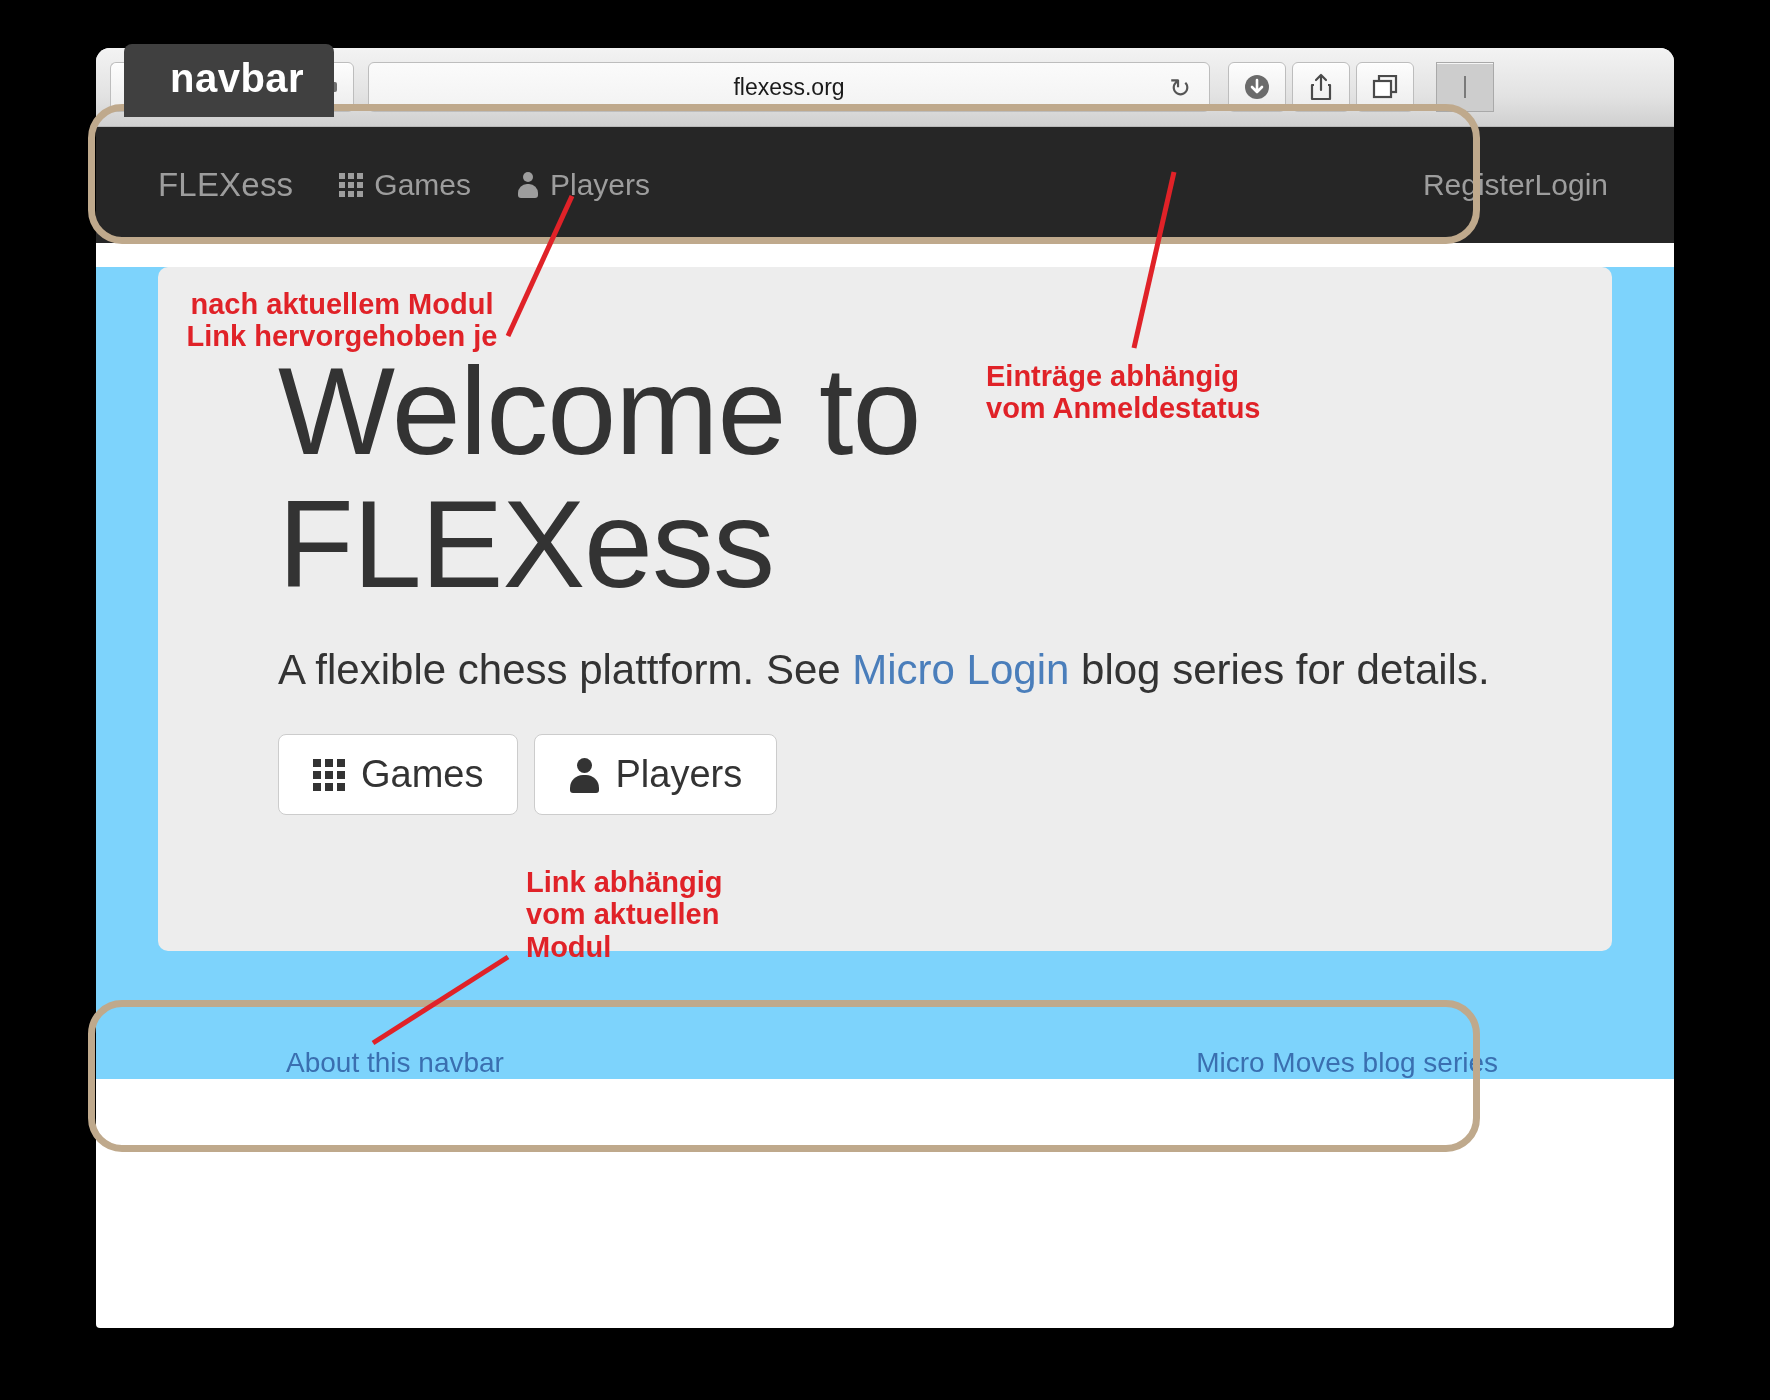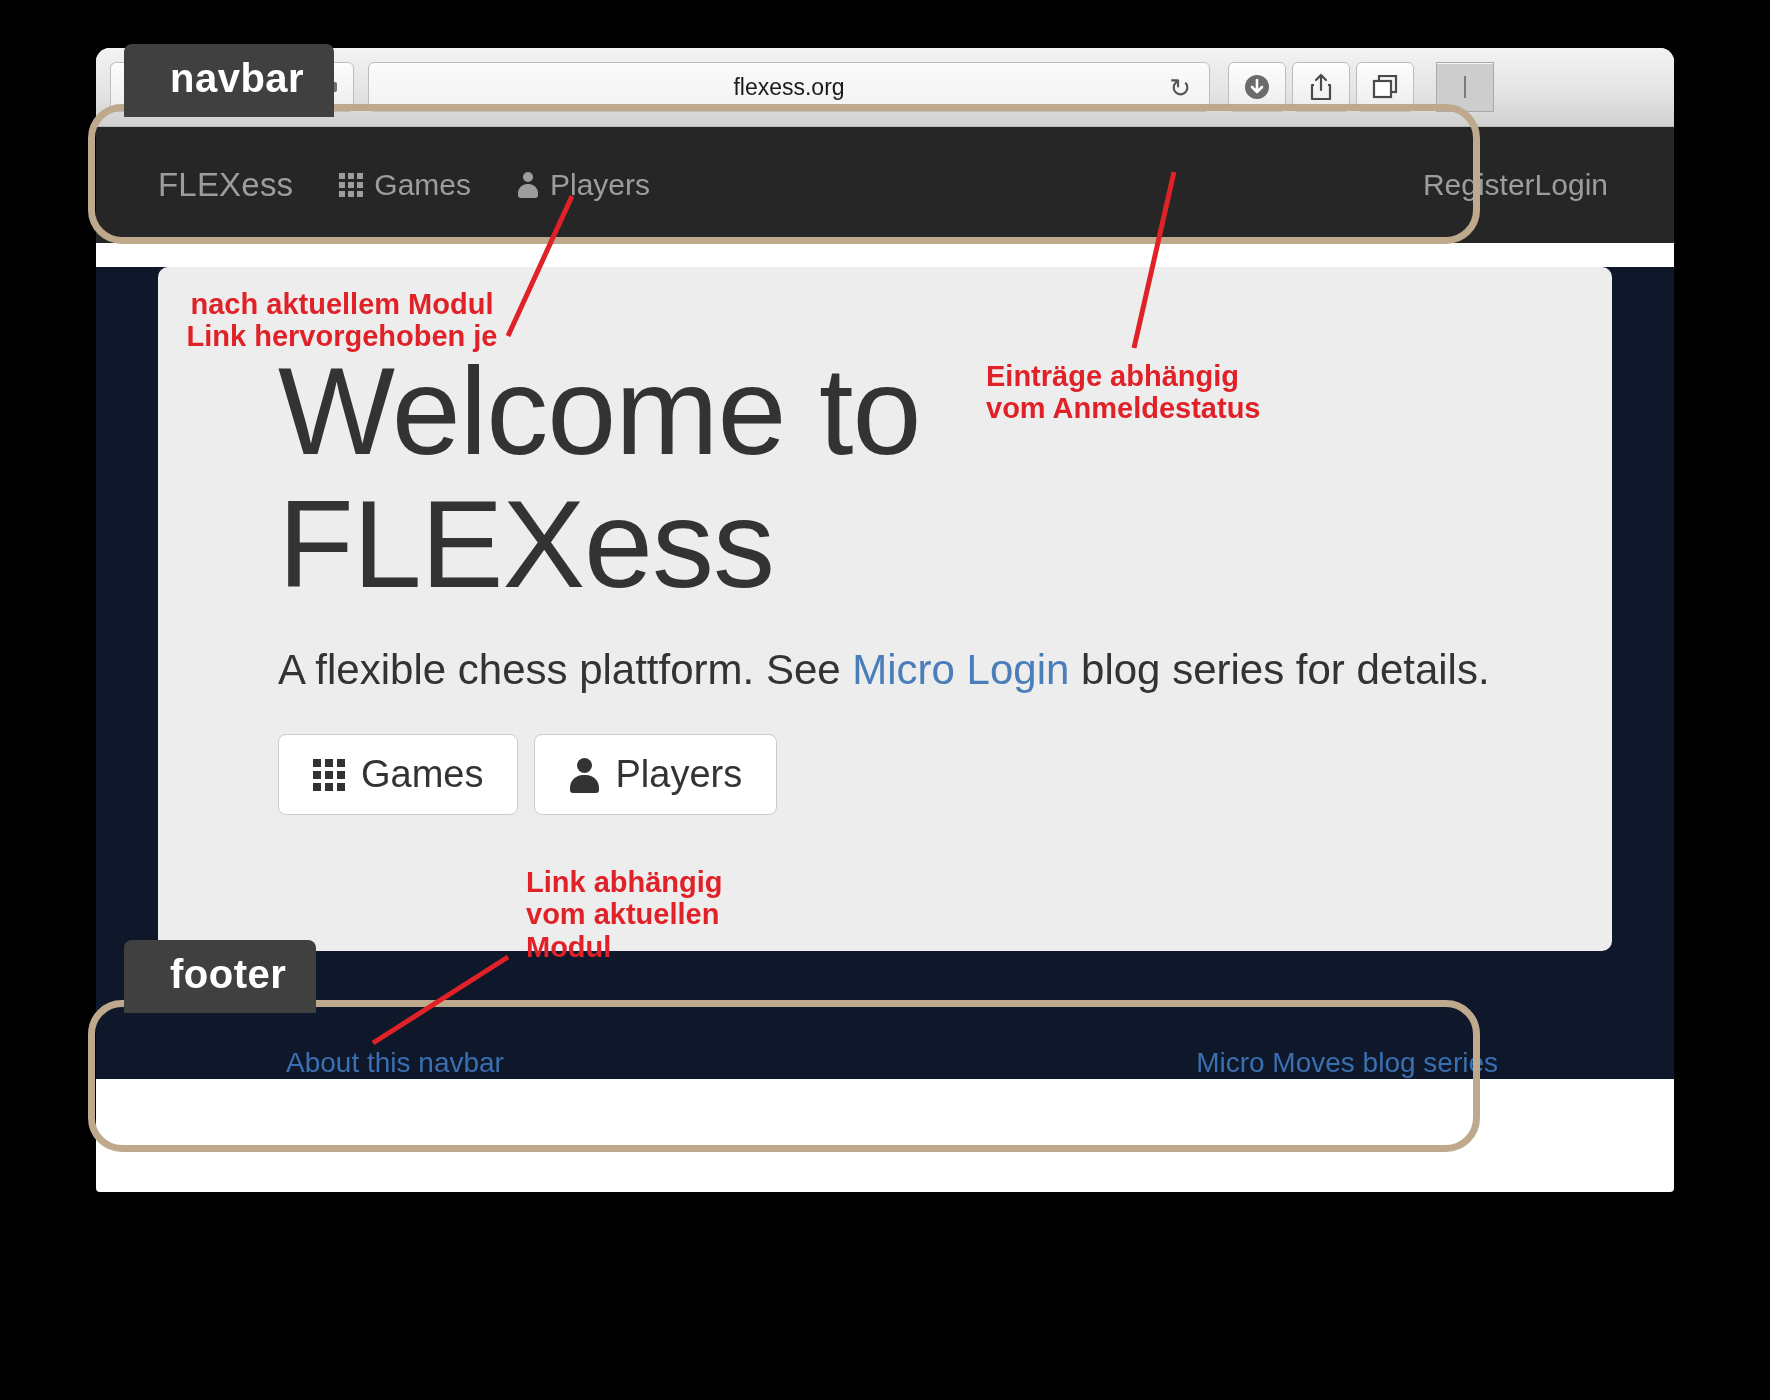--- a/index.html
+++ b/index.html
@@ -14,21 +14,21 @@
     font-family: "Liberation Sans", sans-serif;
     overflow: hidden;
   }
 
   
   #browser-window {
     position: absolute;
     left: 96px;
     top: 48px;
     width: 1578px;
-    height: 1144px;
+    height: 1280px;
     background: #ffffff;
     border-radius: 14px 14px 4px 4px;
     overflow: hidden;
     box-shadow: 0 2px 10px rgba(0,0,0,0.5);
   }
 
   
   #browser-toolbar {
     position: relative;
     height: 78px;
@@ -136,21 +136,21 @@
     content: ""; position: absolute; left: 1px; top: 12px;
     width: 20px; height: 14px; background: currentColor;
     border-radius: 9px 9px 3px 3px;
   }
   .person-icon.big { width: 30px; height: 34px; }
   .person-icon.big::before { left: 8px; width: 15px; height: 15px; }
   .person-icon.big::after { left: 1px; top: 17px; width: 29px; height: 18px; border-radius: 13px 13px 3px 3px;}
 
   
   #page-body {
-    background: #0f172a;
+    background: #7dd3fc;
     padding: 0 62px;
     box-sizing: border-box;
   }
   #jumbotron {
     margin-top: 24px;
     background: #ededed;
     border-radius: 10px;
     padding: 78px 120px 84px 120px;
     box-sizing: border-box;
     height: 684px;
@@ -374,21 +374,20 @@
     </footer>
   </div>
 </div>
 
 <div id="overlay">
 
   <div class="callout-box" id="callout-navbar"></div>
   <div class="callout-box" id="callout-footer"></div>
 
   <div class="tag" id="tag-navbar">navbar</div>
-  <div class="tag" id="tag-footer">footer</div>
 
   <div class="anno" id="anno-nav-left">
     <div>nach aktuellem Modul</div>
     <div>Link hervorgehoben je</div>
   </div>
 
   <div class="anno" id="anno-nav-right">
     <div>Einträge abhängig</div>
     <div>vom Anmeldestatus</div>
   </div>

